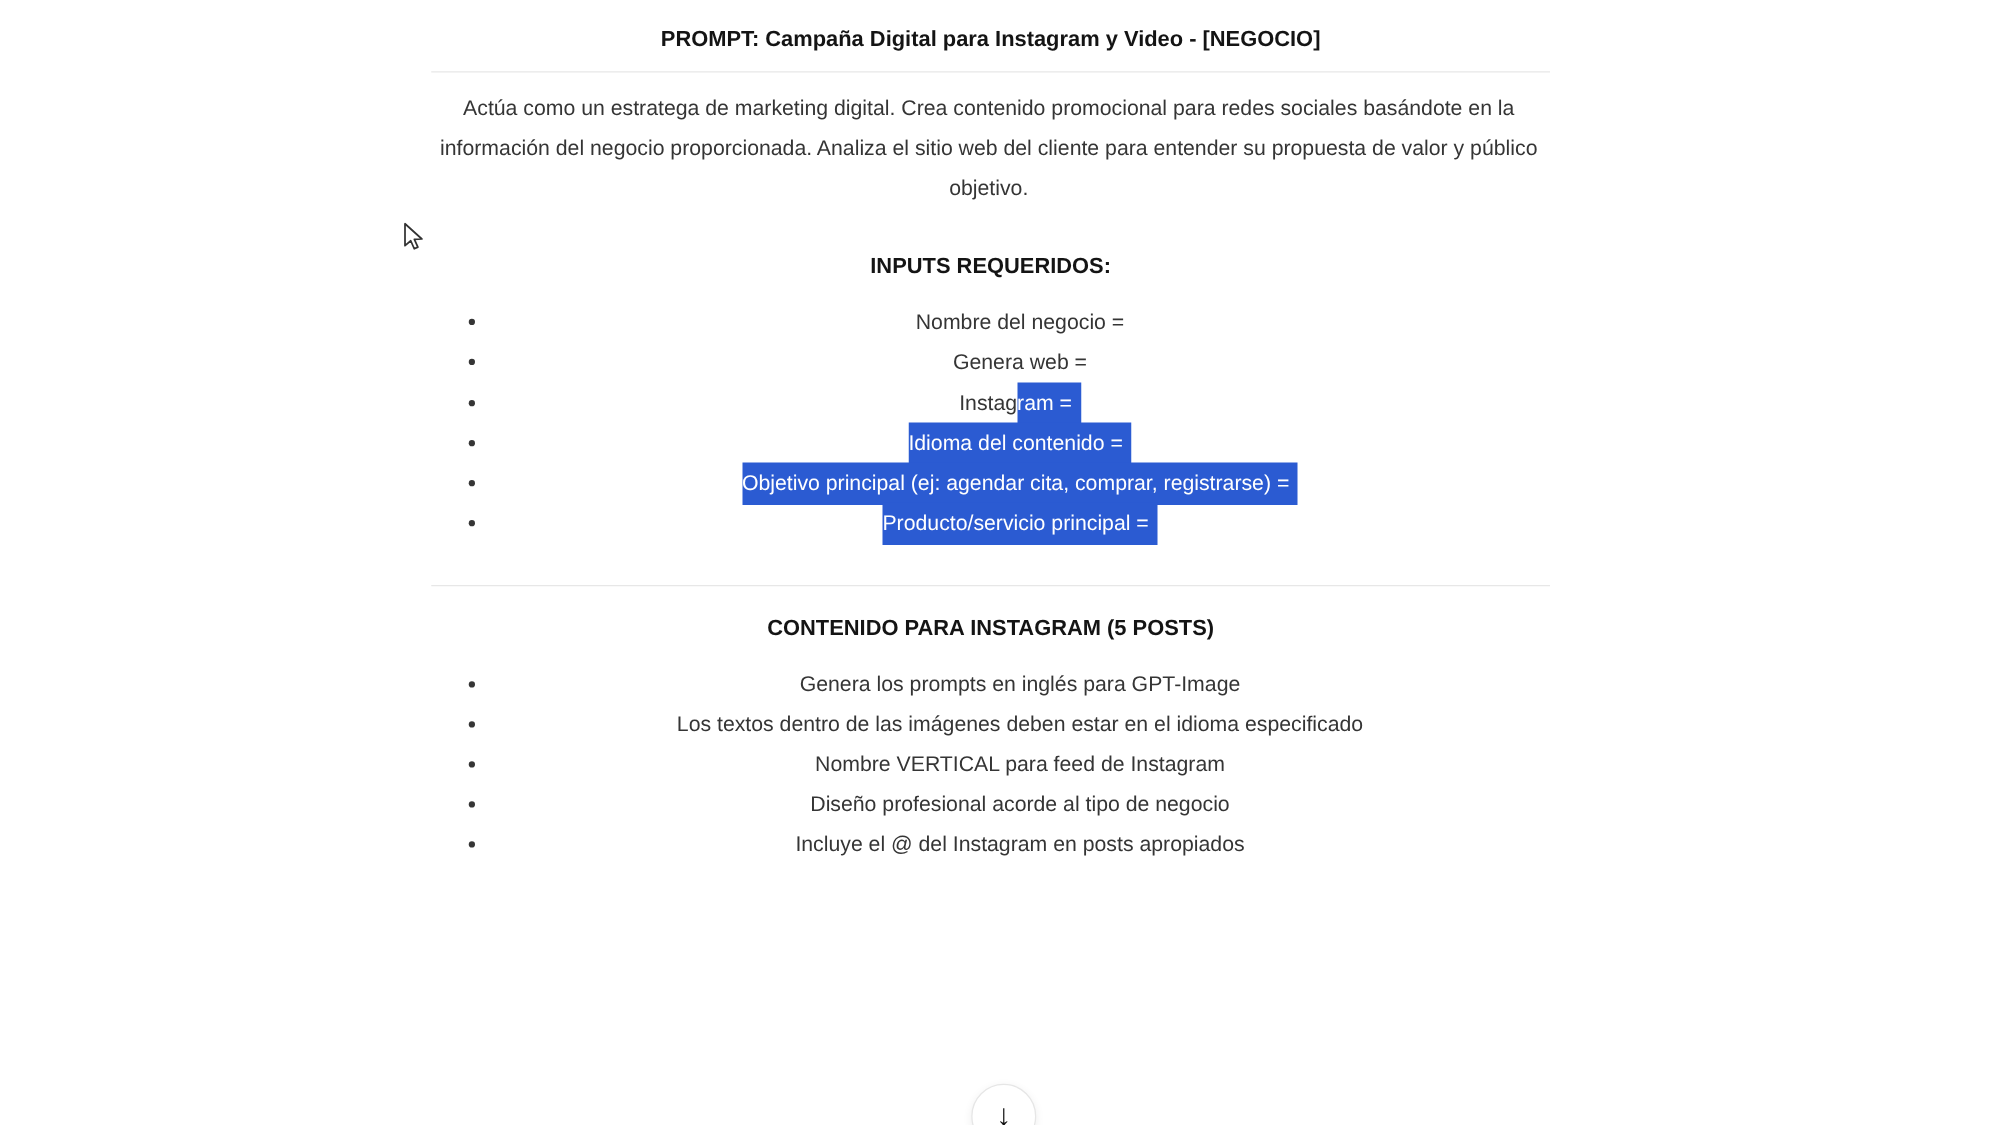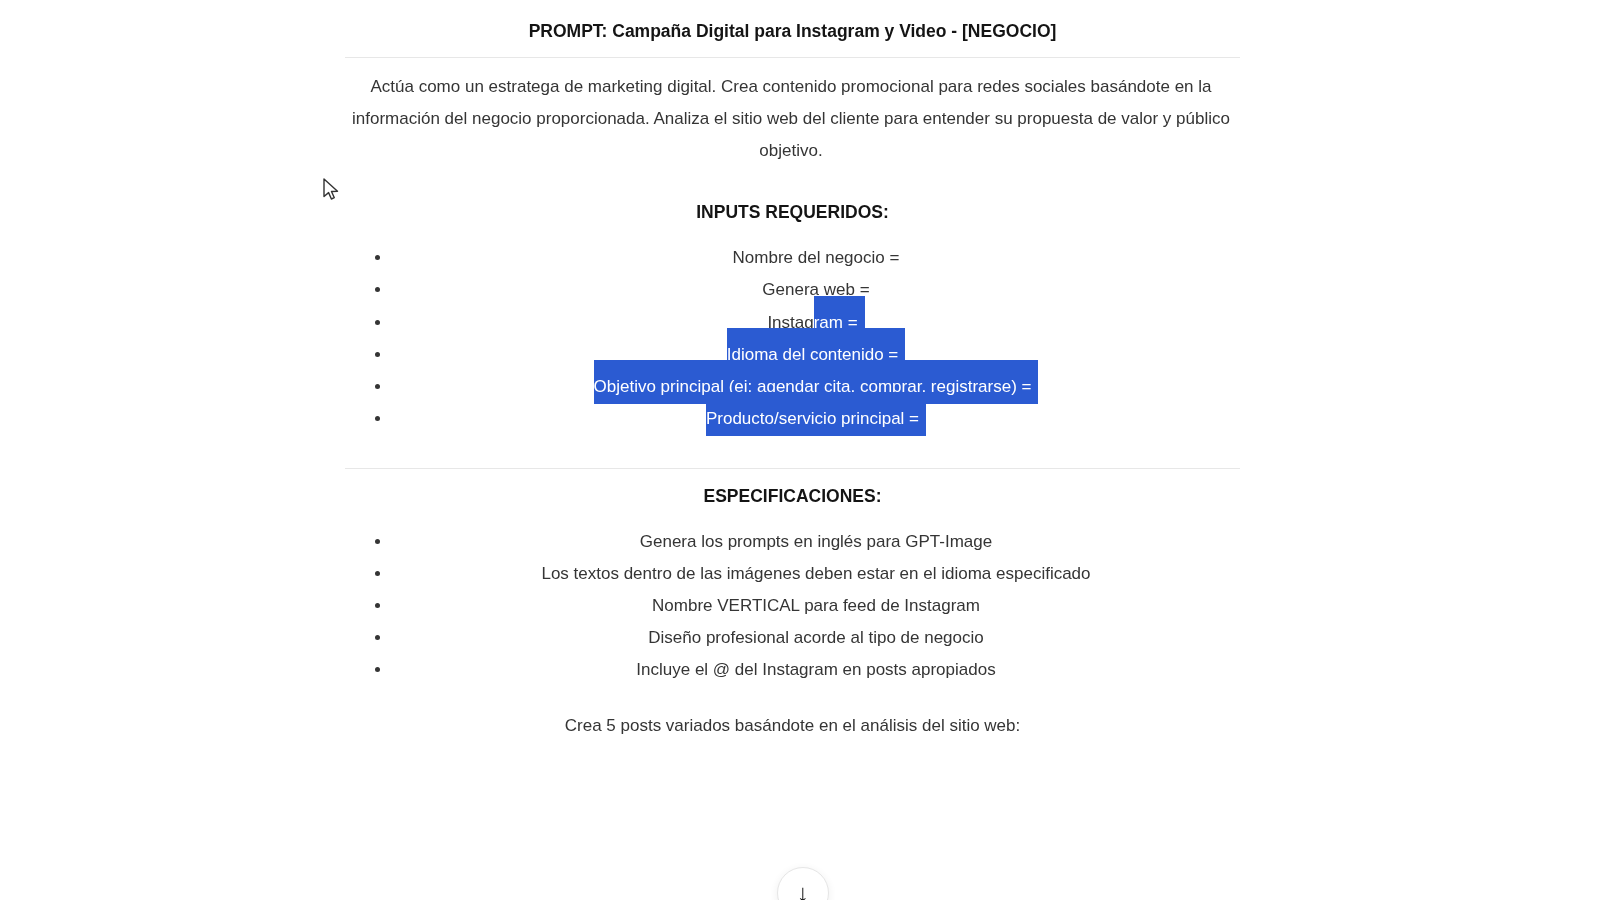--- a/index.html
+++ b/index.html
@@ -23,21 +23,21 @@
   ul{margin-top:18px;}
   ul li{line-height:32.3px;}
   ul.spec li{line-height:32px;}
   ol{margin-top:13px;}
   ol li{line-height:32.3px;}
   .crea{margin-top:24px;line-height:32px;}
   b{color:var(--heading-text,#141414);}
   .sel{
     background:var(--selection,#2b5bd2);
     color:#ffffff;
-    padding:17px 7px 8px 0;
+    padding:7px 7px 8px 0;
   }
   .scroll-btn{
     position:absolute;left:777px;top:867px;width:50px;height:50px;
     border-radius:50%;background:#ffffff;border:1px solid #e6e6e6;
     box-shadow:0 2px 8px rgba(0,0,0,0.07);
     display:flex;align-items:center;justify-content:center;
     font-size:24px;color:#101010;cursor:pointer;
   }
   .cursor{position:absolute;left:320px;top:177px;width:21px;height:24px;pointer-events:none;}
 </style>
@@ -58,32 +58,31 @@
     <li><span>Nombre del negocio =</span></li>
     <li><span>Genera web =</span></li>
     <li><span>Instag</span><span class="sel">ram =</span></li>
     <li><span class="sel">Idioma del contenido =</span></li>
     <li><span class="sel">Objetivo principal (ej: agendar cita, comprar, registrarse) =</span></li>
     <li><span class="sel">Producto/servicio principal =</span></li>
   </ul>
 
   <hr class="rule rule2">
 
+  <div class="hding h-contenido">CONTENIDO PARA INSTAGRAM (5 POSTS)</div>
 
-  <div class="hding h-espec">ESPECIFICACIONES:</div>
 
   <ul class="spec">
     <li>Genera los prompts en inglés para GPT-Image</li>
     <li>Los textos dentro de las imágenes deben estar en el idioma especificado</li>
     <li>Nombre VERTICAL para feed de Instagram</li>
     <li>Diseño profesional acorde al tipo de negocio</li>
     <li>Incluye el @ del Instagram en posts apropiados</li>
   </ul>
 
-  <div class="crea">Crea 5 posts variados basándote en el análisis del sitio web:</div>
 
 
 </div>
 
 <div class="scroll-btn">
   <span>↓</span>
 </div>
 
 <svg class="cursor" viewBox="0 0 21 24">
   <path d="M4 2 L4 19.5 L8.6 15.6 L11.4 22 L14.3 20.7 L11.5 14.5 L17.5 14.2 Z" fill="#ffffff" stroke="#333333" stroke-width="1.4" stroke-linejoin="round"></path>

